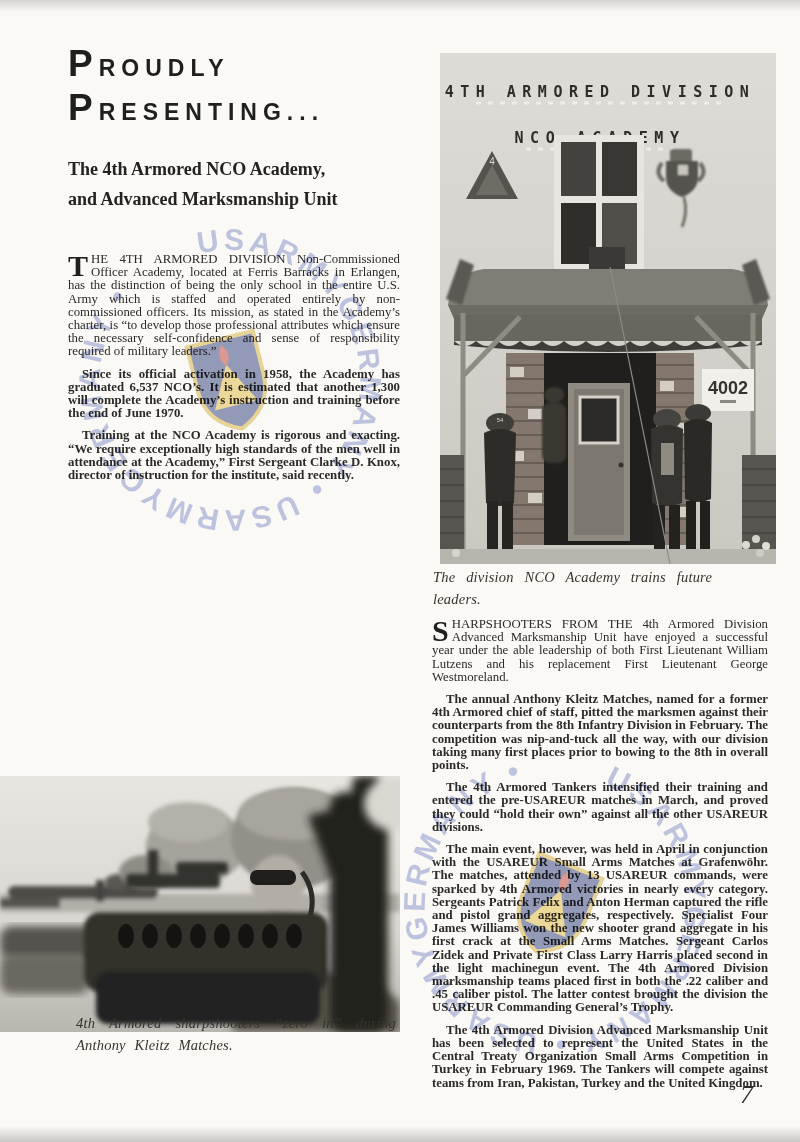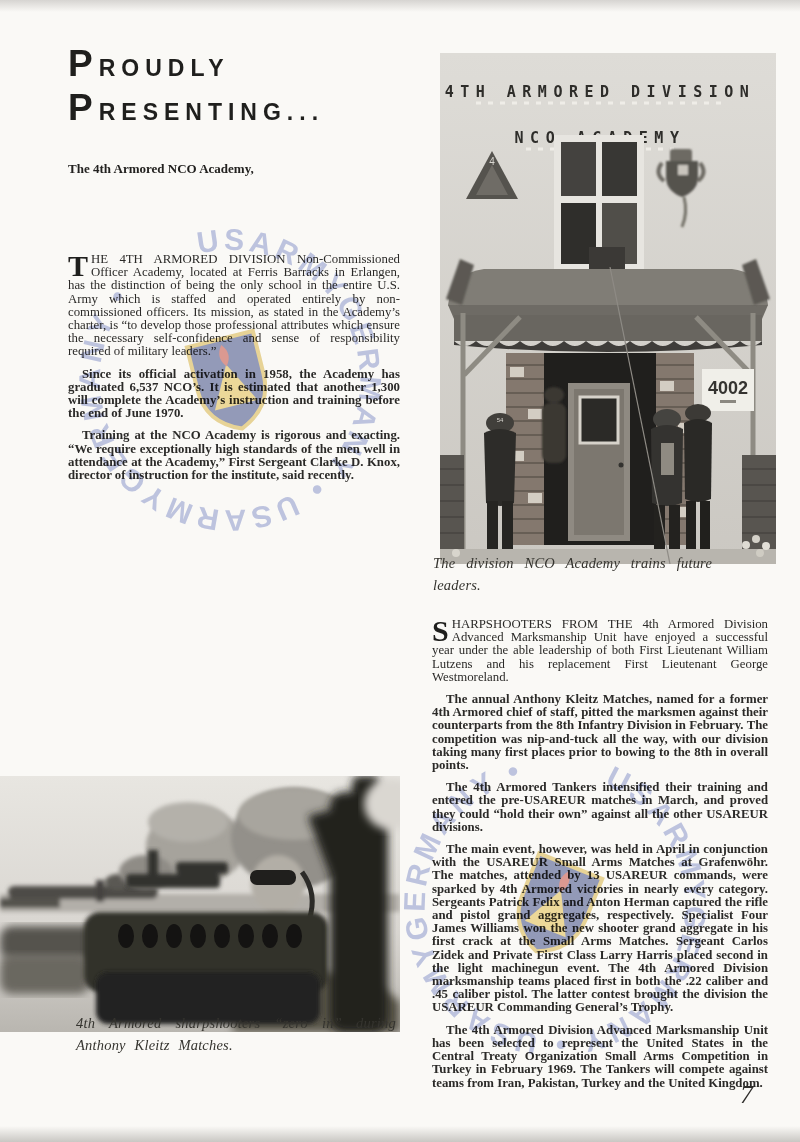--- a/index.html
+++ b/index.html
@@ -12,21 +12,21 @@
     font-family:"Liberation Serif", serif;color:#2b2a28;
   }
   
   .masthead{position:absolute;left:68px;top:44px;width:332px;}
   .title-line{
     display:block;font-family:"Liberation Sans", sans-serif;font-weight:700;
     text-transform:uppercase;font-size:23px;letter-spacing:6px;color:#1f1f1d;line-height:40px;
   }
   .title-line::first-letter{font-size:37px;}
   .subtitle{margin-top:22px;}
-  .subtitle-line{display:block;font-size:13px;font-weight:700;line-height:30px;color:#232220;}
+  .subtitle-line{display:block;font-size:18px;font-weight:700;line-height:30px;color:#232220;}
   
   .body-col{position:absolute;}
   .body-col p{margin:0 0 9px 0;text-align:justify;font-size:12.8px;line-height:13.2px;}
   .body-col p.ind{text-indent:14px;font-weight:bold;}
   .dropcap{float:left;font-weight:700;font-size:30px;line-height:24px;padding:1px 3px 0 0;color:#1f1f1d;}
   
   .photo{position:absolute;overflow:hidden;background:#d8d6d1;}
   .photo svg{display:block;width:100%;height:100%;}
   .caption{
     position:absolute;font-style:italic;font-size:14.5px;line-height:22px;
@@ -48,20 +48,21 @@
 
 <div class="page">
 
   <div class="masthead">
     <h1 style="margin:0;">
       <span class="title-line">Proudly</span>
       <span class="title-line">Presenting...</span>
     </h1>
     <div class="subtitle">
       <span class="subtitle-line">The 4th Armored NCO Academy,</span>
+      <span class="subtitle-line">and Advanced Marksmanship Unit</span>
     </div>
   </div>
 
   <div class="body-col" style="left:68px;top:253px;width:332px;">
     <p class="lead"><span class="dropcap">T</span><span>HE 4TH ARMORED DIVISION Non-Commissioned Officer Academy, located at Ferris Barracks in Erlangen, has the distinction of being the only school in the entire U.S. Army which is staffed and operated entirely by non-commissioned officers. Its mission, as stated in the Academy’s charter, is “to develop those professional attributes which ensure the necessary self-confidence and sense of responsibility required of military leaders.”</span></p>
     <p class="ind">Since its official activation in 1958, the Academy has graduated 6,537 NCO’s. It is estimated that another 1,300 will complete the Academy’s instruction and training before the end of June 1970.</p>
     <p class="ind">Training at the NCO Academy is rigorous and exacting. “We require exceptionally high standards of the men well in attendance at the Academy,” First Sergeant Clarke D. Knox, director of instruction for the institute, said recently.</p>
   </div>
 
   <figure class="photo" style="left:432px;top:45px;width:336px;height:511px;margin:8px;">
@@ -202,21 +203,21 @@
           <circle cx="316" cy="486" r="4" fill="#d4d1c8"></circle>
         <circle cx="326" cy="493" r="4" fill="#e2dfd7"></circle>
           <circle cx="320" cy="500" r="4" fill="#cfccc3"></circle>
         <circle cx="16" cy="500" r="4" fill="#d8d5cd"></circle>
       </g>
 
       <line x1="170" y1="214" x2="230" y2="511" stroke="#8e8b85" stroke-width="1.2"></line>
     </svg>
   </figure>
 
-  <figcaption class="caption" style="left:433px;top:552px;width:334px;word-spacing:7px;">The division NCO Academy trains future leaders.</figcaption>
+  <figcaption class="caption" style="left:433px;top:566px;width:334px;word-spacing:7px;">The division NCO Academy trains future leaders.</figcaption>
 
   <div class="body-col" style="left:432px;top:618px;width:336px;">
     <p class="lead"><span class="dropcap">S</span><span>HARPSHOOTERS FROM THE 4th Armored Division Advanced Marksmanship Unit have enjoyed a successful year under the able leadership of both First Lieutenant William Lutzens and his replacement First Lieutenant George Westmoreland.</span></p>
     <p class="ind">The annual Anthony Kleitz Matches, named for a former 4th Armored chief of staff, pitted the marksmen against their counterparts from the 8th Infantry Division in February. The competition was nip-and-tuck all the way, with our division taking many first places prior to bowing to the 8th in overall points.</p>
     <p class="ind">The 4th Armored Tankers intensified their training and entered the pre-USAREUR matches in March, and proved they could “hold their own” against all the other USAREUR divisions.</p>
     <p class="ind">The main event, however, was held in April in conjunction with the USAREUR Small Arms Matches at Grafenwöhr. The matches, attended by 13 USAREUR commands, were sparked by 4th Armored victories in nearly every category. Sergeants Patrick Felix and Anton Herman captured the rifle and pistol grand aggregates, respectively. Specialist Four James Williams won the new shooter grand aggregate in his first crack at the Small Arms Matches. Sergeant Carlos Zidek and Private First Class Larry Harris placed second in the light machinegun event. The 4th Armored Division marksmanship teams placed first in both the .22 caliber and .45 caliber pistol. The latter contest brought the division the USAREUR Commanding General’s Trophy.</p>
     <p class="ind">The 4th Armored Division Advanced Marksmanship Unit has been selected to represent the United States in the Central Treaty Organization Small Arms Competition in Turkey in February 1969. The Tankers will compete against teams from Iran, Pakistan, Turkey and the United Kingdom.</p>
   </div>
 
   <figure class="photo" style="left:0;top:776px;width:400px;height:256px;margin:0;">

